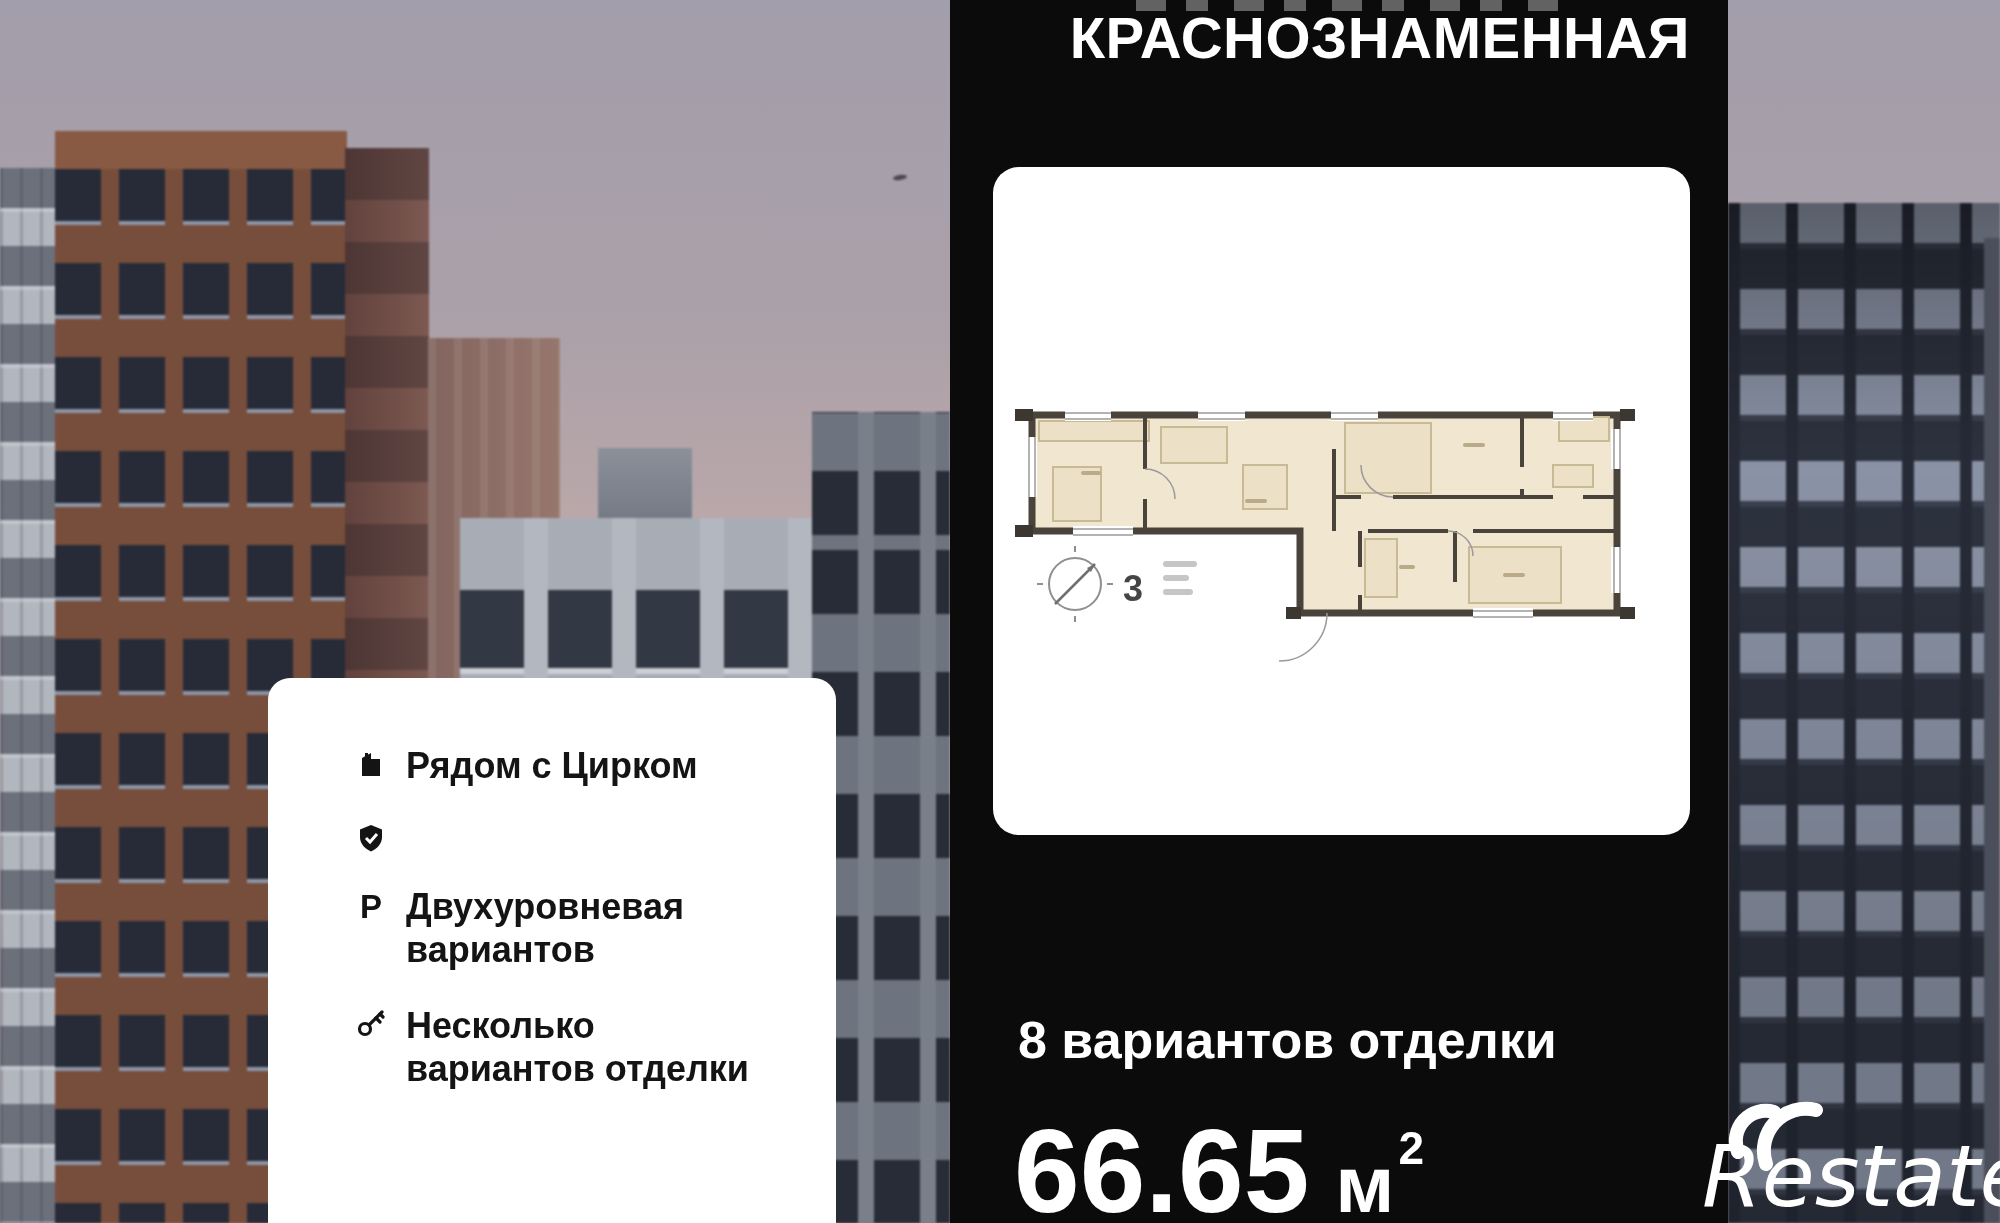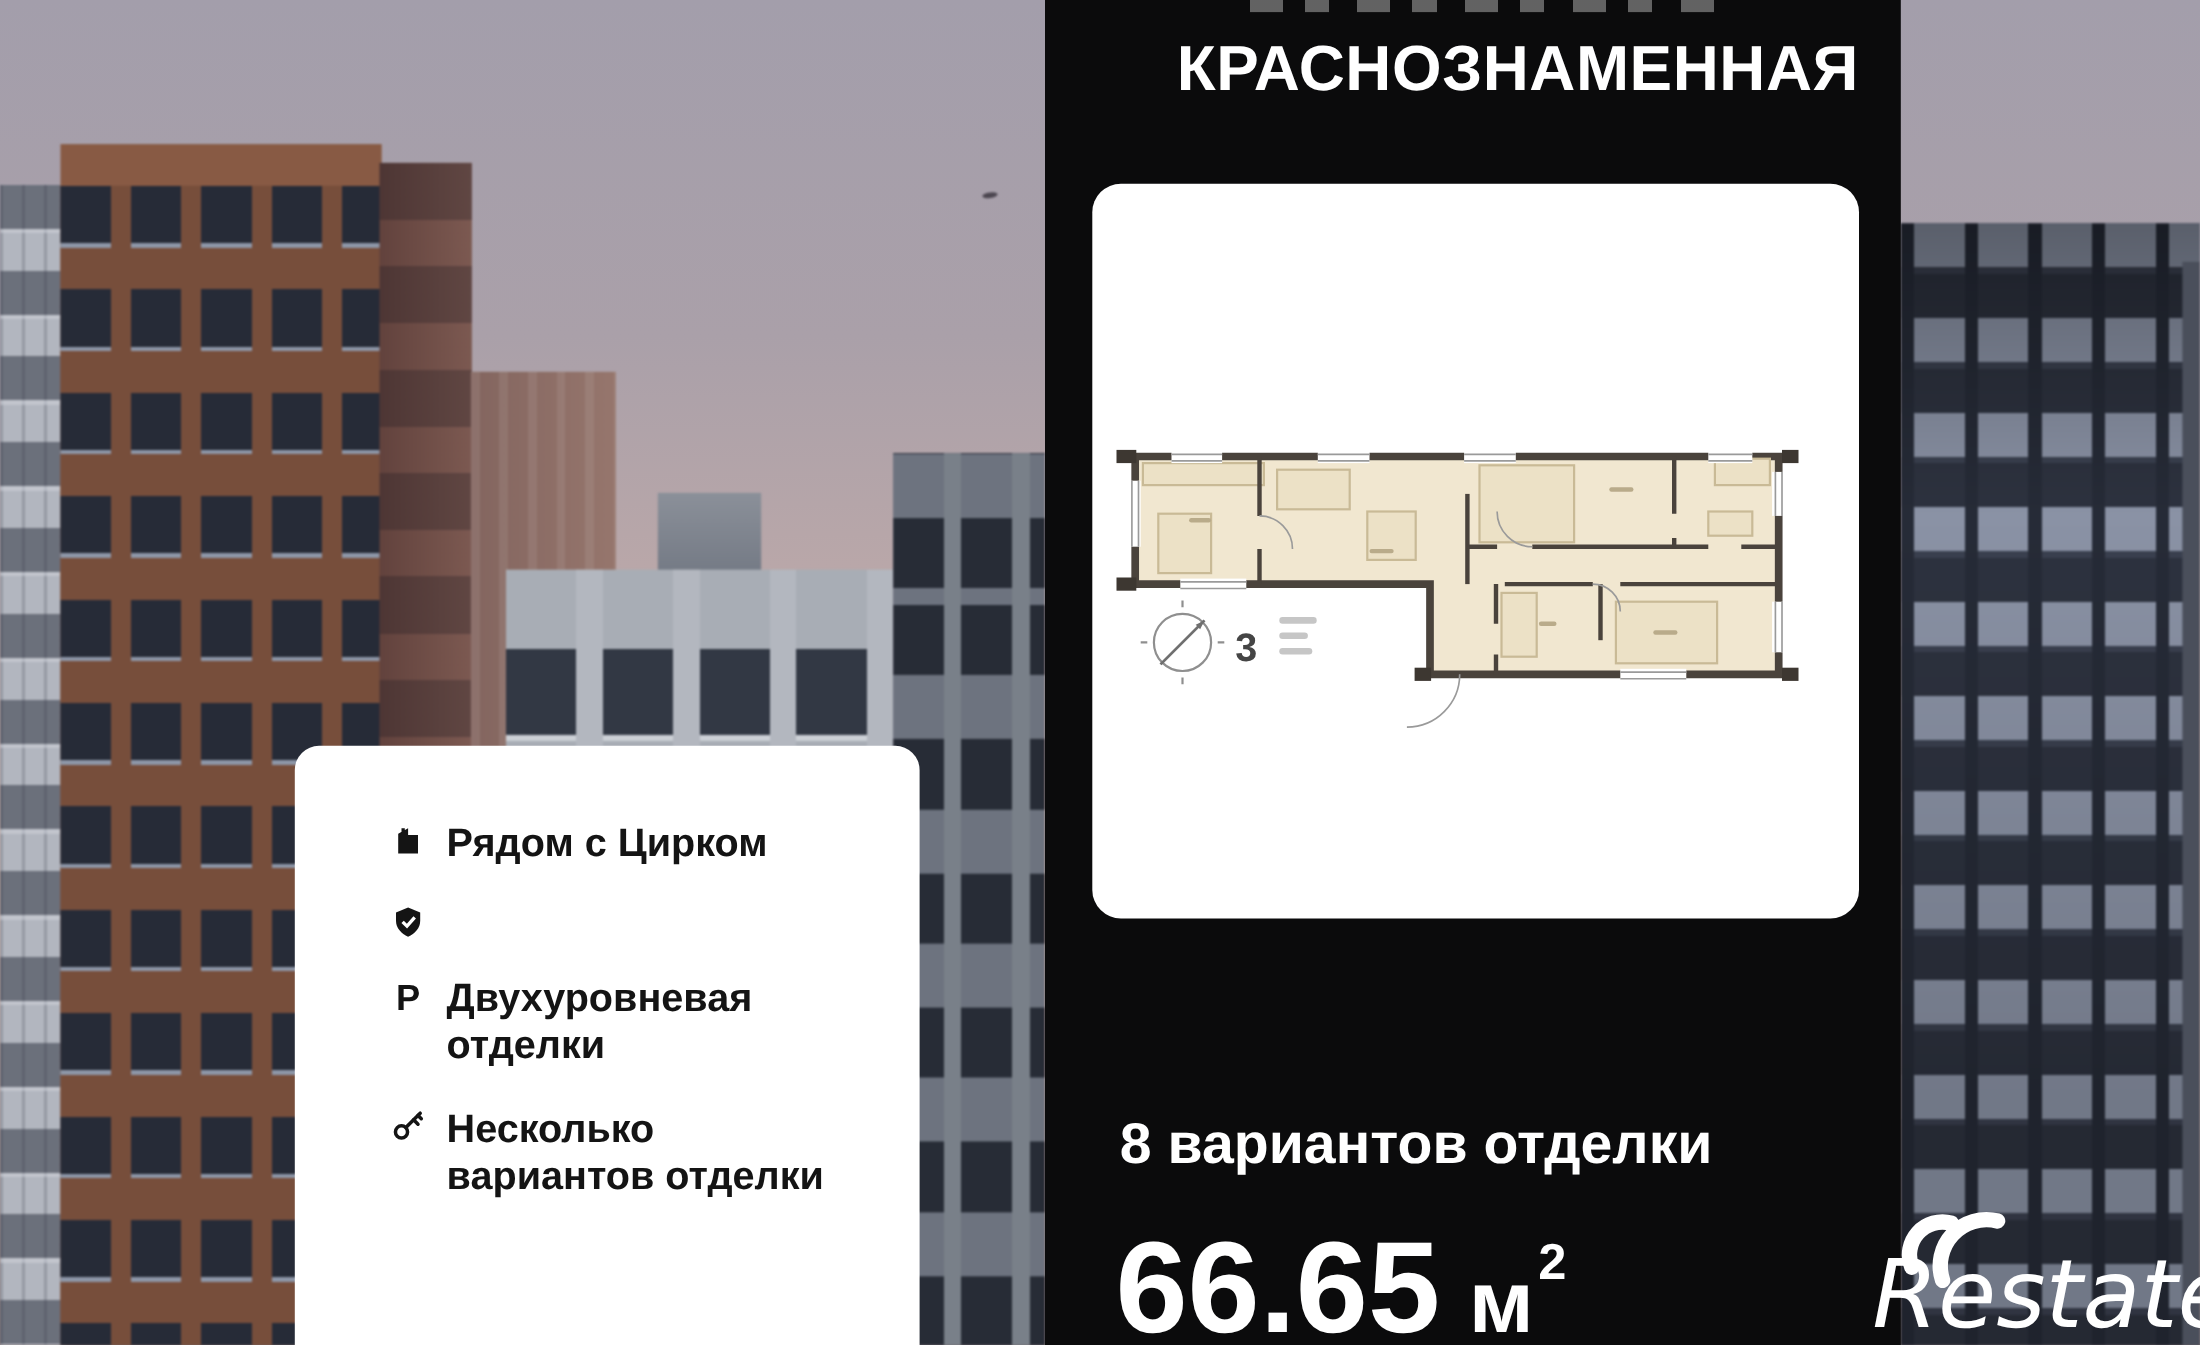--- a/index.html
+++ b/index.html
@@ -33,21 +33,21 @@
   .bird{left:893px;top:175px;width:14px;height:5px;background:#4c4650;border-radius:50%;transform:rotate(-8deg);}
   .r-bldg{left:1728px;top:203px;width:272px;height:1020px;background:
       linear-gradient(180deg,rgba(0,0,0,.35),rgba(0,0,0,0) 26%,rgba(0,0,0,.18) 78%),
       repeating-linear-gradient(90deg,#262b38 0 12px,transparent 12px 58px),
       repeating-linear-gradient(180deg,#8a92a6 0 40px,#3a4050 40px 46px,#2d3240 46px 86px),#2d3240;}
   .r-edge{left:1984px;top:238px;width:16px;height:985px;background:#4a4f5c;}
   
   .panel{position:absolute;left:950px;top:0;width:778px;height:1223px;background:#0b0b0c;}
   .cropped-line{position:absolute;top:0;right:156px;width:436px;height:11px;opacity:.75;background:
       repeating-linear-gradient(90deg,#7f7f7f 0 30px,transparent 30px 50px,#7f7f7f 50px 72px,transparent 72px 98px);}
-  .complex-name{position:absolute;top:29px;right:38px;margin:0;color:#fff;font-size:58px;font-weight:bold;letter-spacing:.5px;white-space:nowrap;}
+  .complex-name{position:absolute;top:4px;right:38px;margin:0;color:#fff;font-size:58px;font-weight:bold;letter-spacing:.5px;white-space:nowrap;}
   .plan-card{position:absolute;left:43px;top:167px;width:697px;height:668px;background:#fff;border-radius:26px;}
   .stat{position:absolute;left:68px;color:#fff;font-weight:bold;font-size:52px;white-space:nowrap;}
   .stat-rooms{top:892px;}
   .stat-fin{top:1010px;}
   .area{position:absolute;left:64px;top:1112px;color:#fff;font-weight:bold;display:flex;align-items:baseline;white-space:nowrap;}
   .area-value{font-size:118px;line-height:1;}
   .area-unit{font-size:80px;line-height:1;margin-left:26px;}
   .area-sup{font-size:46px;line-height:1;transform:translateY(-48px);margin-left:4px;}
   
   .feature-card{position:absolute;left:268px;top:678px;width:568px;height:694px;background:#fff;border-radius:22px 22px 0 0;
@@ -199,21 +199,21 @@
           <path d="M13 1 l11 4.5 v7.5 c0 7 -4.8 11.5 -11 14.5 c-6.2 -3 -11 -7.5 -11 -14.5 v-7.5 z" fill="#141414"></path>
           <polyline points="8,14 12,18 19,10" fill="none" stroke="#ffffff" stroke-width="3"></polyline>
         </svg>
       </span>
     </div>
     <div class="feature">
       <span class="f-ico">
         <span class="p-glyph">Р</span>
       </span>
       <span class="f-label">Двухуровневая
-отделки</span>
+вариантов</span>
     </div>
     <div class="feature">
       <span class="f-ico">
         <svg width="28" height="28" viewBox="0 0 28 28">
           <circle cx="8" cy="20" r="5.5" fill="none" stroke="#141414" stroke-width="3.2"></circle>
           <line x1="12" y1="16" x2="25" y2="3" stroke="#141414" stroke-width="3.2" stroke-linecap="round"></line>
           <line x1="19" y1="9" x2="23" y2="13" stroke="#141414" stroke-width="3.2" stroke-linecap="round"></line>
           <line x1="23" y1="5" x2="26" y2="8" stroke="#141414" stroke-width="3.2" stroke-linecap="round"></line>
         </svg>
       </span>

